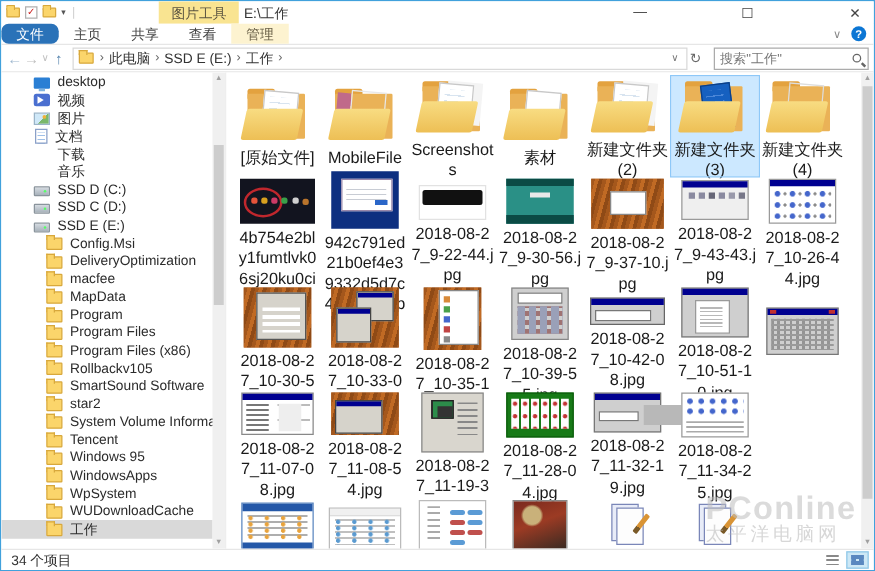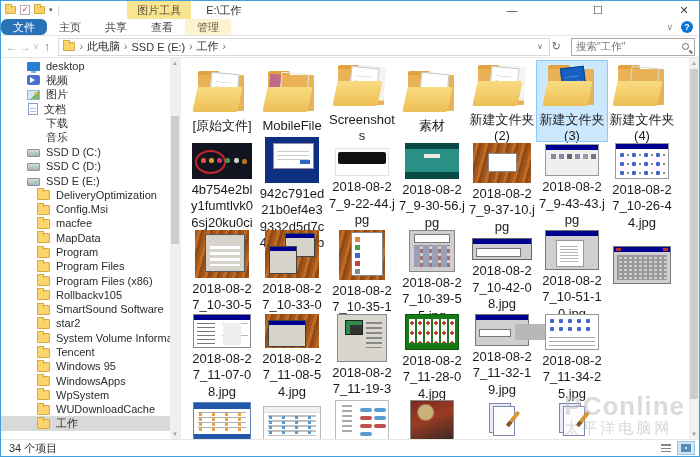--- a/index.html
+++ b/index.html
@@ -8,21 +8,21 @@
 
   
   .titlebar{position:absolute;top:0;left:0;right:0;height:18px;background:#fff;display:flex;align-items:center;}
   .qat{display:flex;align-items:center;gap:4px;padding-left:4px;}
   .qat-folder{width:11px;height:8px;background:#fbd56b;border:1px solid #d8a83c;border-radius:1px;position:relative;display:inline-block;}
   .qat-folder::before{content:"";position:absolute;left:-1px;top:-3px;width:5px;height:3px;background:#fbd56b;border:1px solid #d8a83c;border-bottom:none;border-radius:1px 1px 0 0;}
   .qat-check{width:10px;height:10px;background:#fff;border:1px solid #b0b0b0;display:inline-flex;align-items:center;justify-content:center;color:#c22;font-size:8px;line-height:1;}
   .qat-chevron{color:#555;font-size:7px;}
   .qat-sep{color:#d0d0d0;font-size:10px;margin:0 1px;}
   .ctx-group{margin-left:66px;height:18px;padding:0 10px;background:#f9e491;display:flex;align-items:center;color:#5a5340;font-size:11px;}
-  .win-title{margin-left:15px;color:#333;font-size:11px;}
+  .win-title{margin-left:4px;color:#333;font-size:11px;}
   .caption-btns{margin-left:auto;display:flex;height:18px;}
   .cbtn{width:30px;display:flex;align-items:center;justify-content:center;color:#444;font-size:11px;margin-left:56px;}
   .cbtn.first{margin-left:0;}
 
   
   .tabsrow{position:absolute;top:18px;left:0;right:0;height:17px;background:#fff;display:flex;align-items:stretch;border-bottom:1px solid #e6e6e6;}
   .rtab{padding:0 12px;display:flex;align-items:center;font-size:11px;color:#444;}
   .rtab.file{background:#2a72b8;color:#fff;border-radius:6px;}
   .rtab.ctx{background:#fdf3d0;color:#6a6148;}
   .tabsrow-right{margin-left:auto;display:flex;align-items:center;gap:8px;padding-right:6px;}
@@ -296,25 +296,25 @@
           <div class="sitem ind0">
             <span class="sic ic-drive"></span>
             <span class="slbl">SSD C (D:)</span>
           </div>
           <div class="sitem ind0">
             <span class="sic ic-drive"></span>
             <span class="slbl">SSD E (E:)</span>
           </div>
           <div class="sitem ind1">
             <span class="sic ic-folder"></span>
+            <span class="slbl">Config.Msi</span>
+          </div>
+          <div class="sitem ind1">
+            <span class="sic ic-folder"></span>
             <span class="slbl">DeliveryOptimization</span>
-          </div>
-          <div class="sitem ind1">
-            <span class="sic ic-folder"></span>
-            <span class="slbl">Config.Msi</span>
           </div>
           <div class="sitem ind1">
             <span class="sic ic-folder"></span>
             <span class="slbl">macfee</span>
           </div>
           <div class="sitem ind1">
             <span class="sic ic-folder"></span>
             <span class="slbl">MapData</span>
           </div>
           <div class="sitem ind1">

